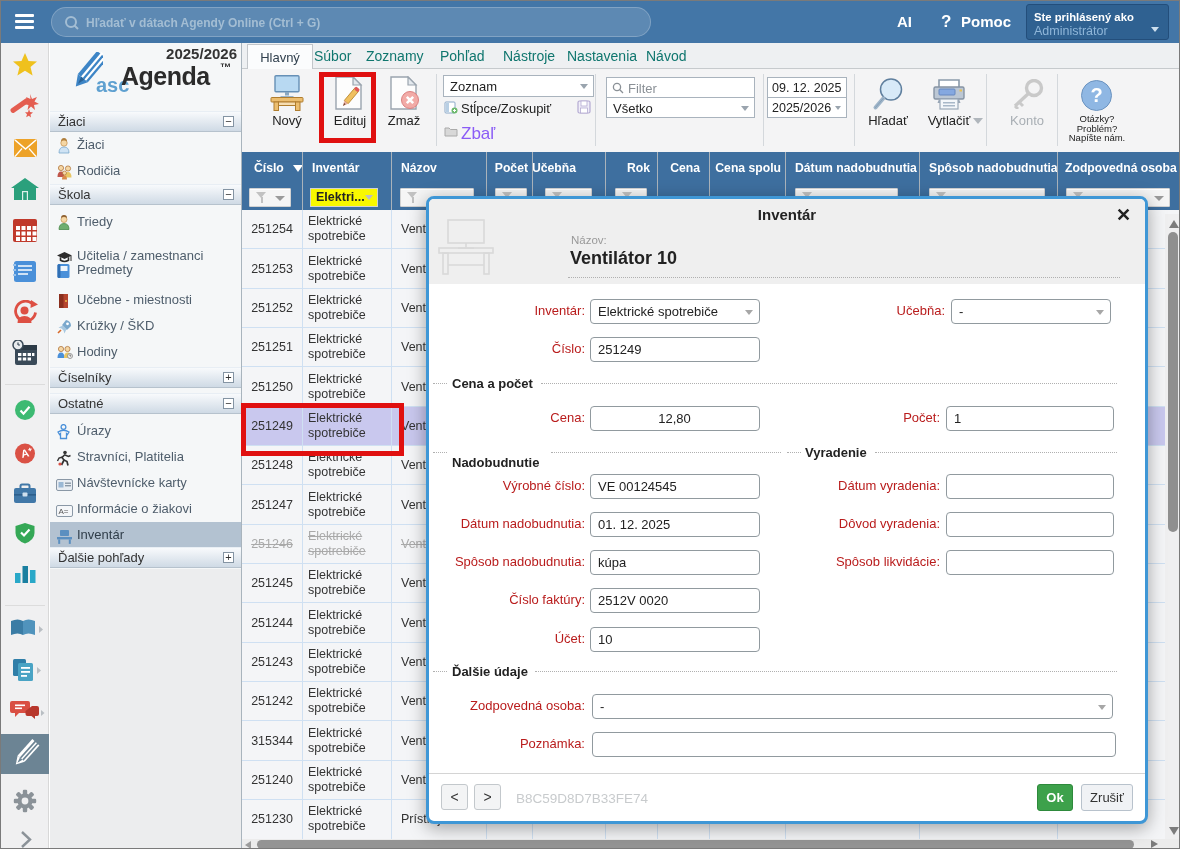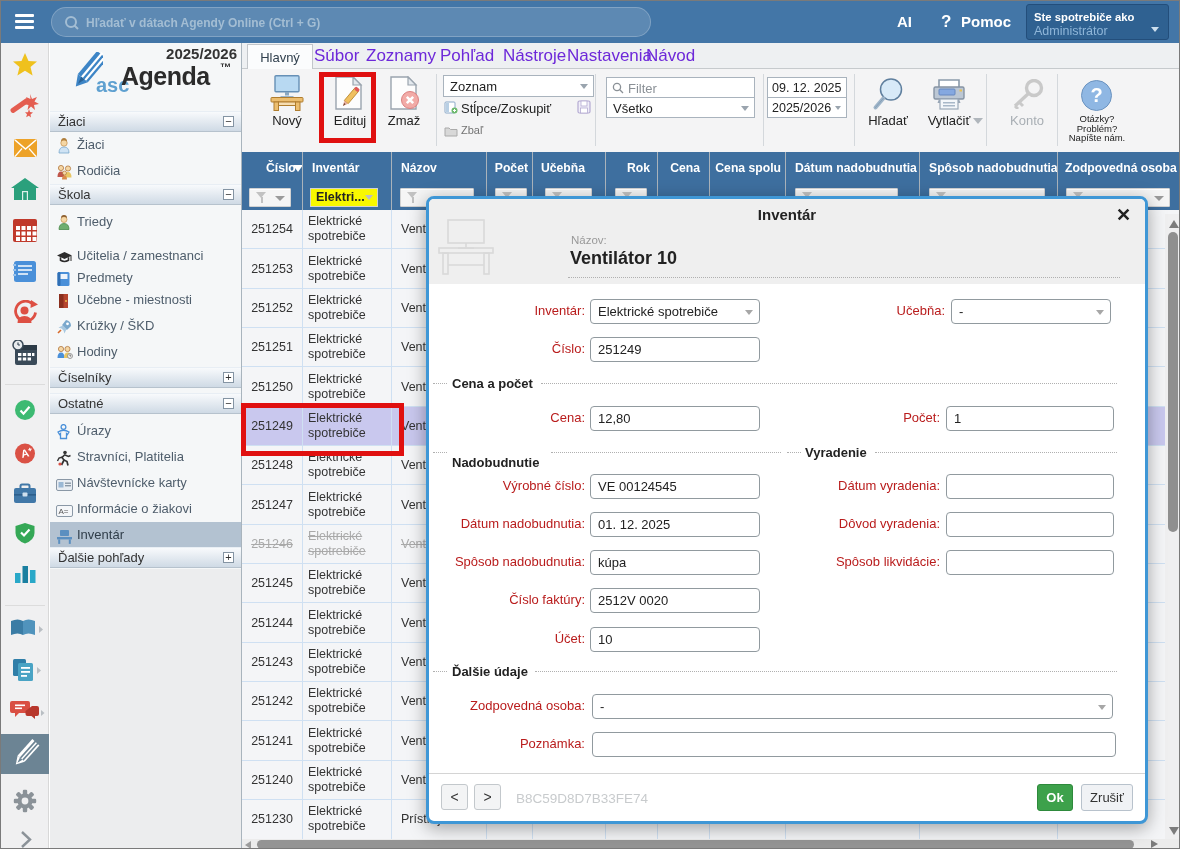--- a/index.html
+++ b/index.html
@@ -29,21 +29,21 @@
 .thead { position:absolute; left:0; width:191px; height:21px; background:linear-gradient(#f8fafc,#cfdae5); border-top:1px solid #e8eef4; border-bottom:1px solid #b6c2cd; font-size:13px; color:#333; line-height:20px; padding-left:8px; }
 .thead .pm { position:absolute; right:7px; top:4px; width:11px; height:11px; background:#fff; border:1px solid #8494a3; font-size:11px; line-height:9px; text-align:center; color:#333; }
 .titem { position:absolute; left:0; width:191px; height:26px; font-size:13px; color:#4e5d6b; line-height:26px; }
 .titem .ic { position:absolute; left:6px; top:5px; width:16px; height:16px; }
 .titem .lb { position:absolute; left:27px; top:0; }
 .titem.sel { background:#b3c2d1; color:#2f3d49; }
 
 
 #main { position:absolute; left:241px; top:42px; width:939px; height:807px; background:#fff; }
 #tabsbar { position:absolute; left:0; top:0; width:939px; height:26px; background:#eef0f2; border-bottom:1px solid #c6cacd; }
-.tab { position:absolute; top:0; height:26px; line-height:26px; font-size:17px; color:#6d28d9; }
+.tab { position:absolute; top:0; height:26px; line-height:26px; font-size:14px; color:#0f766e; }
 #tabact { position:absolute; left:5px; top:1px; width:66px; height:26px; background:#fbfcfd; border:1px solid #c2c6ca; border-bottom:none; text-align:center; line-height:25px; font-size:13px; color:#31404e; }
 
 #toolbar { position:absolute; left:0; top:26px; width:939px; height:83px; background:#f4f4f5; }
 .tsep { position:absolute; top:5px; height:72px; width:1px; background:#d9dde1; }
 .tlabel { position:absolute; font-size:13px; color:#222; text-align:center; }
 .combo { position:absolute; background:#fff; border:1px solid #a9b3bd; font-size:13px; color:#222; }
 .tsep { background:#d4d8dc; }
 .combo .tx { position:absolute; left:6px; top:50%; transform:translateY(-50%); white-space:nowrap; }
 .combo .ar { position:absolute; right:5px; top:50%; margin-top:-2px; width:0; height:0; border-left:4px solid transparent; border-right:4px solid transparent; border-top:5px solid #9aa4ae; }
 
@@ -96,21 +96,21 @@
     <svg class="abs" style="left:12px;top:7px" width="16" height="16" viewBox="0 0 16 16">
         <circle cx="7" cy="7" r="5" fill="none" stroke="#a3bdd3" stroke-width="2"></circle>
         <line x1="10.5" y1="10.5" x2="14" y2="14" stroke="#a3bdd3" stroke-width="2"></line>
       </svg>
     <div class="ph">Hľadať v dátach Agendy Online (Ctrl + G)</div>
   </div>
   <div class="topright" style="left:896px">AI</div>
   <div class="topright" style="left:940px;font-size:17px">?</div>
   <div class="topright" style="left:960px">Pomoc</div>
   <div id="userbox">
-    <div class="l1">Ste spotrebiče ako</div>
+    <div class="l1">Ste prihlásený ako</div>
     <div class="l2">Administrátor</div>
     <div class="arr"></div>
   </div>
 </div>
 
 <div id="rail">
 
   <svg class="ric" style="top:9px" width="48" height="24" viewBox="0 0 48 24">
       <polygon points="24,1 27.5,9 36,9.5 29.5,15 31.6,23.5 24,18.8 16.4,23.5 18.5,15 12,9.5 20.5,9" fill="#efc11d"></polygon>
     </svg>
@@ -318,21 +318,21 @@
       <span class="lb">Triedy</span>
     </div>
   <div class="titem" style="top:200px">
       <span class="ic"><svg width="17" height="16" viewBox="0 0 17 16">
           <polygon points="8.5,3 16,6.5 8.5,10 1,6.5" fill="#2c2c2c"></polygon>
           <path d="M4.5 8.2 v3 q4 2.5 8 0 v-3" fill="none" stroke="#2c2c2c" stroke-width="1.6"></path>
           <line x1="15" y1="7" x2="15" y2="12" stroke="#2c2c2c" stroke-width="1"></line>
         </svg></span>
       <span class="lb">Učitelia / zamestnanci</span>
     </div>
-  <div class="titem" style="top:222px">
+  <div class="titem" style="top:214px">
       <span class="ic"><svg width="15" height="16" viewBox="0 0 15 16">
           <rect x="1.5" y="1" width="12" height="14" rx="1.5" fill="#4a90d9"></rect>
           <rect x="3.5" y="3" width="8" height="5" fill="#fff" opacity="0.9"></rect>
           <rect x="1.5" y="1" width="3" height="14" rx="1.5" fill="#2f6fb4"></rect>
         </svg></span>
       <span class="lb">Predmety</span>
     </div>
   <div class="titem" style="top:244px">
       <span class="ic"><svg width="15" height="16" viewBox="0 0 15 16">
           <rect x="3" y="1" width="9" height="14" fill="#b5452e"></rect>
@@ -467,21 +467,21 @@
       </svg>
     <div class="abs" style="left:219px;top:32px;font-size:13px;color:#222">Stĺpce/Zoskupiť</div>
     <svg class="abs" style="left:335px;top:31px" width="14" height="14" viewBox="0 0 14 14">
         <rect x="1" y="1" width="12" height="12" rx="1.5" fill="#f0eef8" stroke="#b4aad2" stroke-width="1.2"></rect>
         <rect x="4" y="1" width="6" height="5" fill="#fff" stroke="#b4aad2" stroke-width="0.8"></rect>
         <rect x="3.5" y="8" width="7" height="5" fill="#fff" stroke="#b4aad2" stroke-width="0.8"></rect>
       </svg>
     <svg class="abs" style="left:202px;top:56px" width="14" height="12" viewBox="0 0 14 12">
         <path d="M1 3 h4 l1.5 1.5 h6.5 v6.5 h-12z" fill="#d8d8d8" stroke="#aaa" stroke-width="1"></path>
       </svg>
-    <div class="abs" style="left:219px;top:55px;font-size:11px;color:#737373">Zbaľ</div>
+    <div class="abs" style="left:219px;top:55px;font-size:17px;color:#8b5cf6">Zbaľ</div>
     <div class="tsep" style="left:353px"></div>
 
     <div class="combo" style="left:364px;top:8px;width:149px;height:21px">
         <span class="tx" style="color:#8a9096;left:21px">Filter</span>
       <svg class="abs" style="left:5px;top:4px" width="12" height="12" viewBox="0 0 12 12">
           <circle cx="5" cy="5" r="3.6" fill="none" stroke="#8a9096" stroke-width="1.3"></circle>
           <line x1="7.8" y1="7.8" x2="11" y2="11" stroke="#8a9096" stroke-width="1.3"></line>
         </svg>
     </div>
     <div class="combo" style="left:364px;top:28px;width:149px;height:21px">
@@ -526,26 +526,26 @@
         <line x1="9" y1="23" x2="13" y2="27" stroke="#c9c9c9" stroke-width="3"></line>
         <line x1="5" y1="27" x2="8" y2="30" stroke="#c9c9c9" stroke-width="3"></line>
       </svg>
     <div class="tlabel" style="left:754px;top:44px;width:62px;color:#a8aeb4">Konto</div>
     <div class="tsep" style="left:815px"></div>
 
     <div class="abs" style="left:839px;top:11px;width:31px;height:31px;border-radius:50%;background:#8fb7e3;border:1px solid #6b93c0;color:#fff;font-size:20px;font-weight:bold;text-align:center;line-height:29px">?</div>
     <div class="abs" style="left:824px;top:45px;width:62px;font-size:9.5px;color:#222;text-align:center;line-height:9.5px">Otázky?<br>Problém?<br>Napíšte nám.</div>
   </div>
   <div id="thead">
-    <div class="hcell" style="left:16px;width:60px;padding-left:8px">Číslo</div>
+    <div class="hcell" style="left:4px;width:60px;padding-left:8px">Číslo</div>
     <div class="abs" style="left:51px;top:13px;width:0;height:0;border-left:5px solid transparent;border-right:5px solid transparent;border-top:7px solid #fff"></div>
     <div class="hcell" style="left:60px;width:89px;padding-left:10px">Inventár</div>
     <div class="hcell" style="left:149px;width:95px;padding-left:10px">Názov</div>
     <div class="hcell" style="left:244px;width:46px;padding-right:4px;text-align:right">Počet</div>
-    <div class="hcell" style="left:290px;width:73px;padding-left:9px">Učebňa</div>
+    <div class="hcell" style="left:290px;width:73px;">Učebňa</div>
     <div class="hcell" style="left:363px;width:52px;padding-right:7px;text-align:right">Rok</div>
     <div class="hcell" style="left:415px;width:52px;padding-right:9px;text-align:right">Cena</div>
     <div class="hcell" style="left:467px;width:76px;padding-right:4px;text-align:right">Cena spolu</div>
     <div class="hcell" style="left:543px;width:134px;padding-left:10px">Dátum nadobudnutia</div>
     <div class="hcell" style="left:677px;width:138px;padding-left:10px">Spôsob nadobudnutia</div>
     <div class="hcell" style="left:815px;width:124px;padding-left:8px">Zodpovedná osoba</div>
     <div class="vline" style="left:60px"></div>
       <div class="vline" style="left:149px"></div>
       <div class="vline" style="left:244px"></div>
       <div class="vline" style="left:290px"></div>
@@ -642,21 +642,21 @@
         <div class="c num">251243</div>
         <div class="c inv">Elektrické spotrebiče</div>
         <div class="c naz">Ventilátor</div>
       </div>
     <div class="trow">
         <div class="c num">251242</div>
         <div class="c inv">Elektrické spotrebiče</div>
         <div class="c naz">Ventilátor</div>
       </div>
     <div class="trow">
-        <div class="c num">251241</div>
+        <div class="c num">315344</div>
         <div class="c inv">Elektrické spotrebiče</div>
         <div class="c naz">Ventilátor</div>
       </div>
     <div class="trow">
         <div class="c num">251240</div>
         <div class="c inv">Elektrické spotrebiče</div>
         <div class="c naz">Ventilátor</div>
       </div>
     <div class="trow">
         <div class="c num">251230</div>
@@ -710,21 +710,21 @@
   <div class="dinput" style="left:161px;top:100px;width:170px">Elektrické spotrebiče<span class="dar"></span></div>
   <div class="dlabel" style="left:356px;width:160px;top:104px">Učebňa:</div>
   <div class="dinput" style="left:522px;top:100px;width:160px">-<span class="dar"></span></div>
   <div class="dlabel" style="left:0;width:156px;top:142px">Číslo:</div>
   <div class="dinput" style="left:161px;top:138px;width:170px">251249</div>
 
   <div class="dots" style="left:4px;top:184px;width:14px"></div>
   <div class="dsect" style="left:23px;top:177px">Cena a počet</div>
   <div class="dots" style="left:112px;top:184px;width:576px"></div>
   <div class="dlabel" style="left:0;width:156px;top:211px">Cena:</div>
-  <div class="dinput" style="left:161px;top:207px;width:170px;text-align:left;padding-right:8px">12,80</div>
+  <div class="dinput" style="left:161px;top:207px;width:170px;text-align:center;padding-right:8px">12,80</div>
   <div class="dlabel" style="left:356px;width:155px;top:211px">Počet:</div>
   <div class="dinput" style="left:517px;top:207px;width:168px">1</div>
 
   <div class="dots" style="left:4px;top:253px;width:14px"></div>
   <div class="dsect" style="left:23px;top:256px">Nadobudnutie</div>
   <div class="dots" style="left:122px;top:253px;width:230px"></div>
   <div class="dots" style="left:358px;top:253px;width:14px"></div>
   <div class="dsect" style="left:376px;top:246px">Vyradenie</div>
   <div class="dots" style="left:446px;top:253px;width:242px"></div>
 

